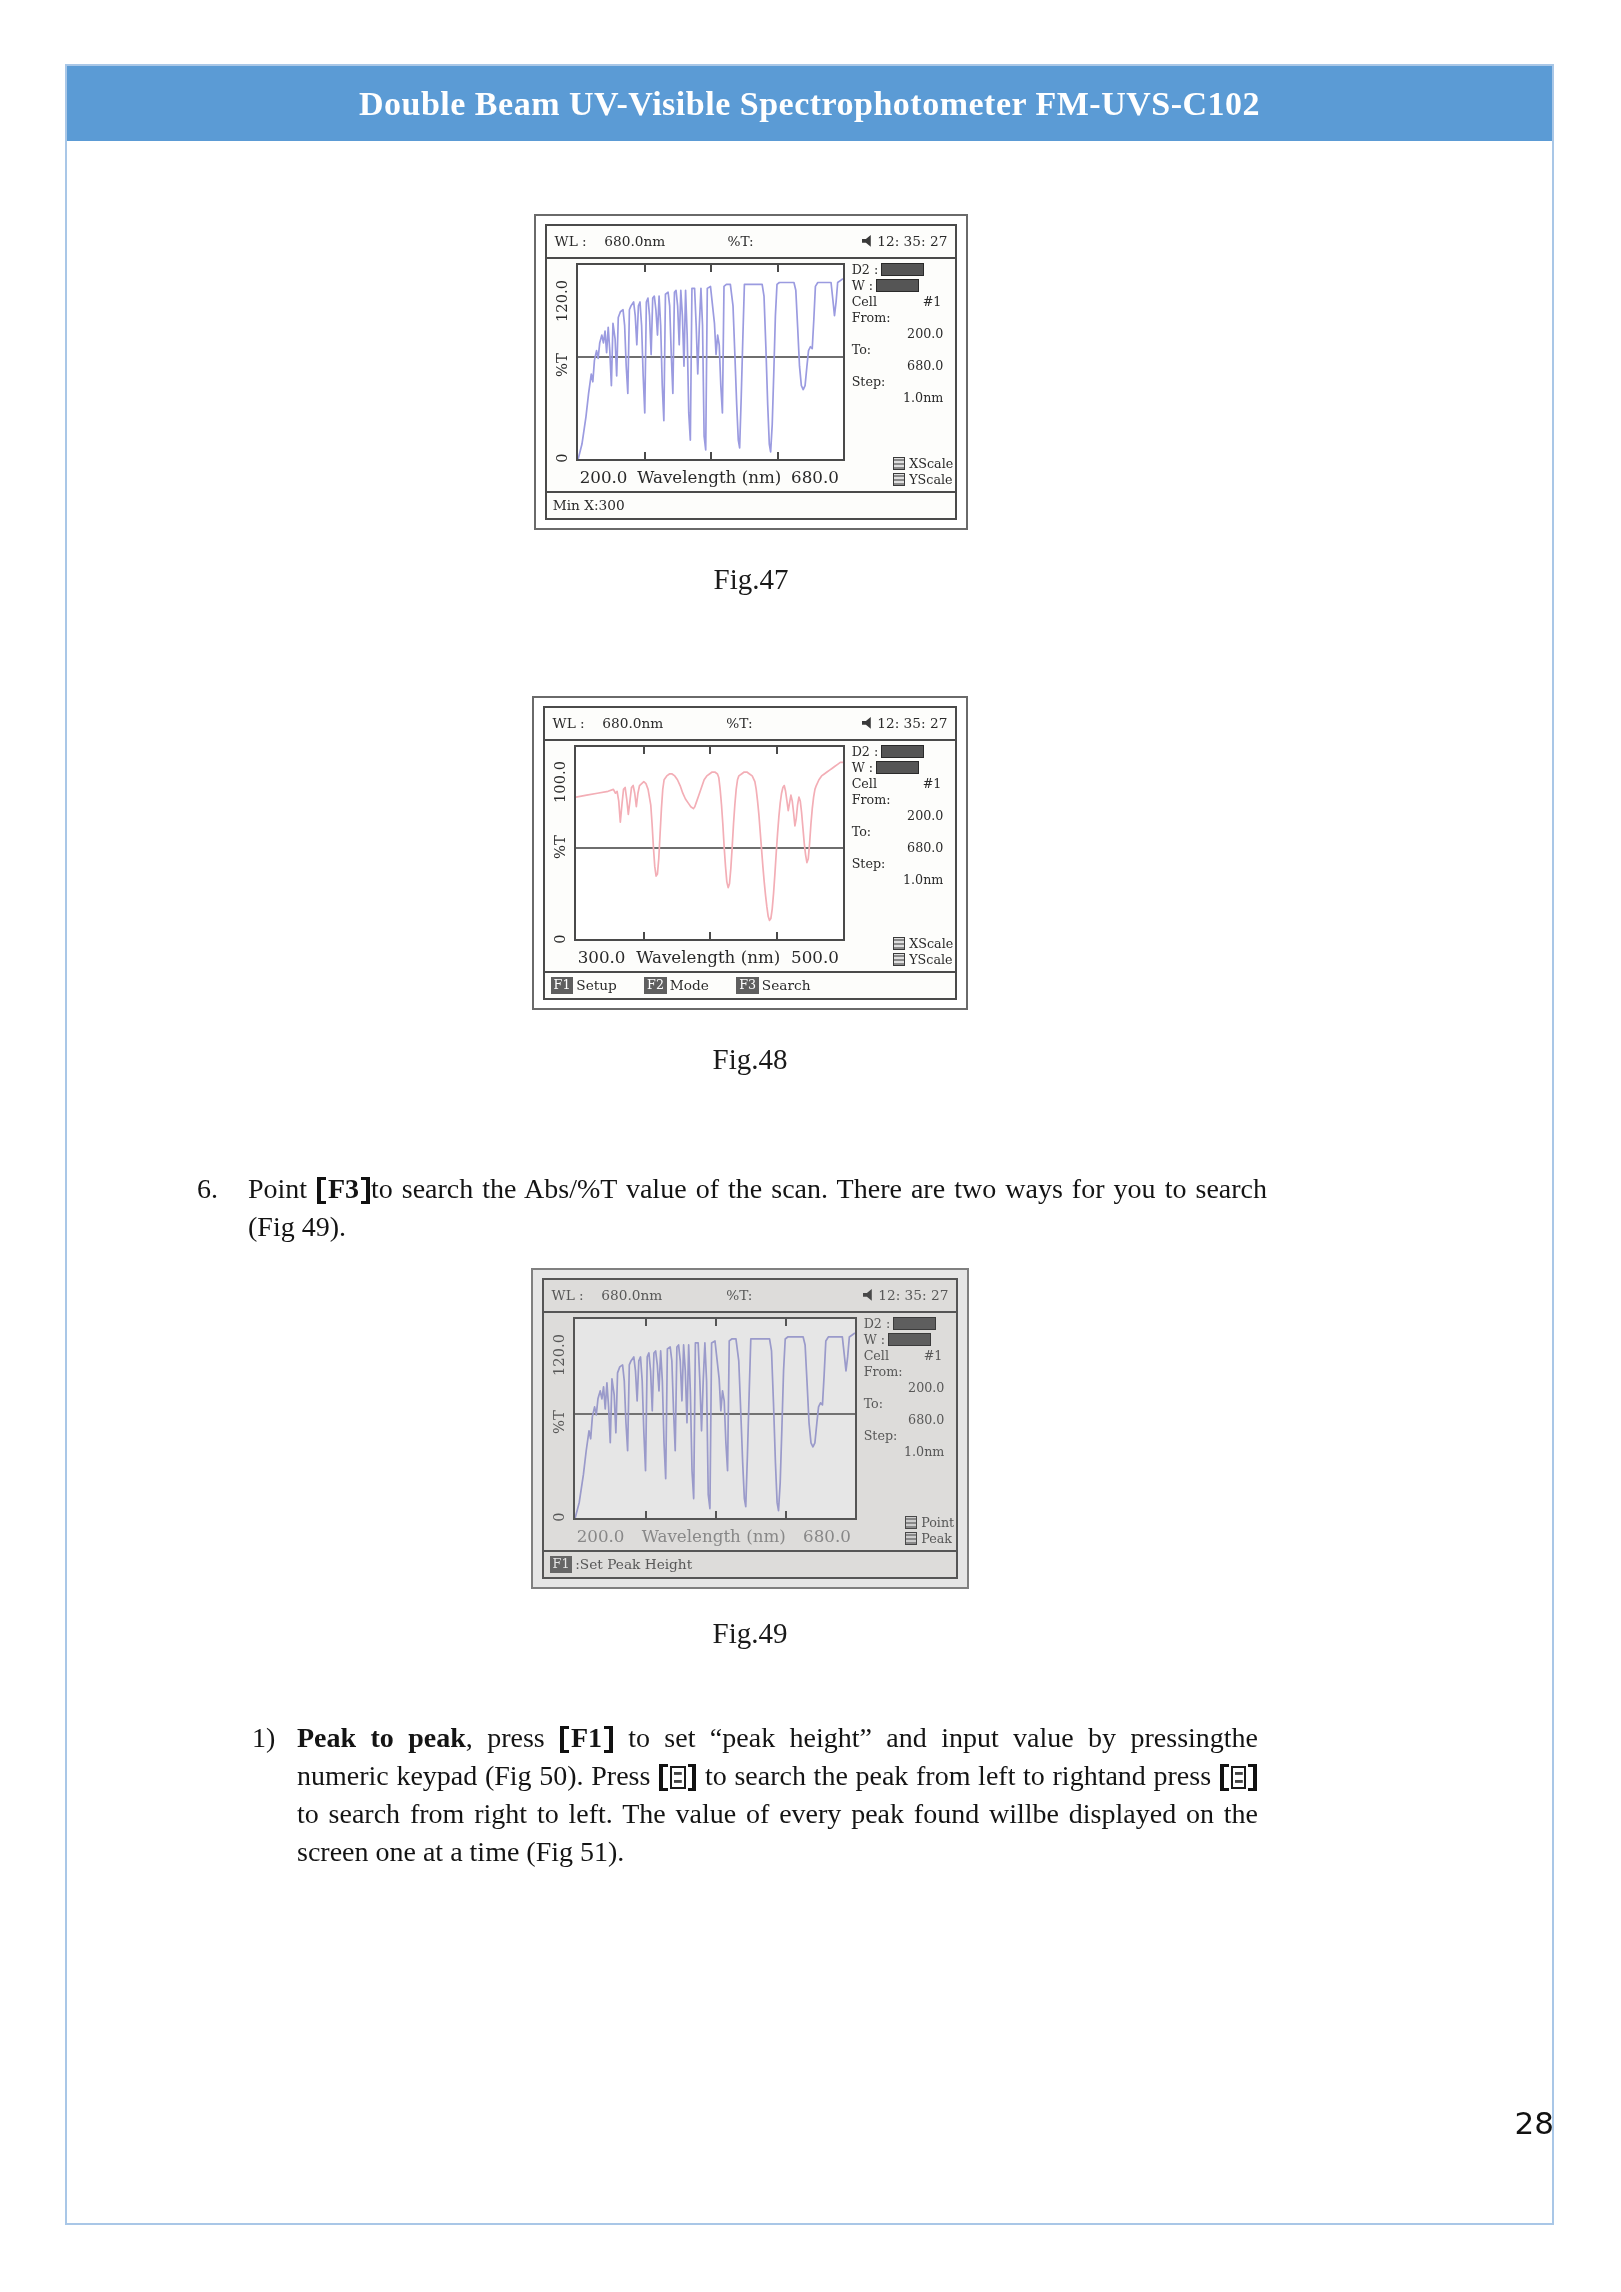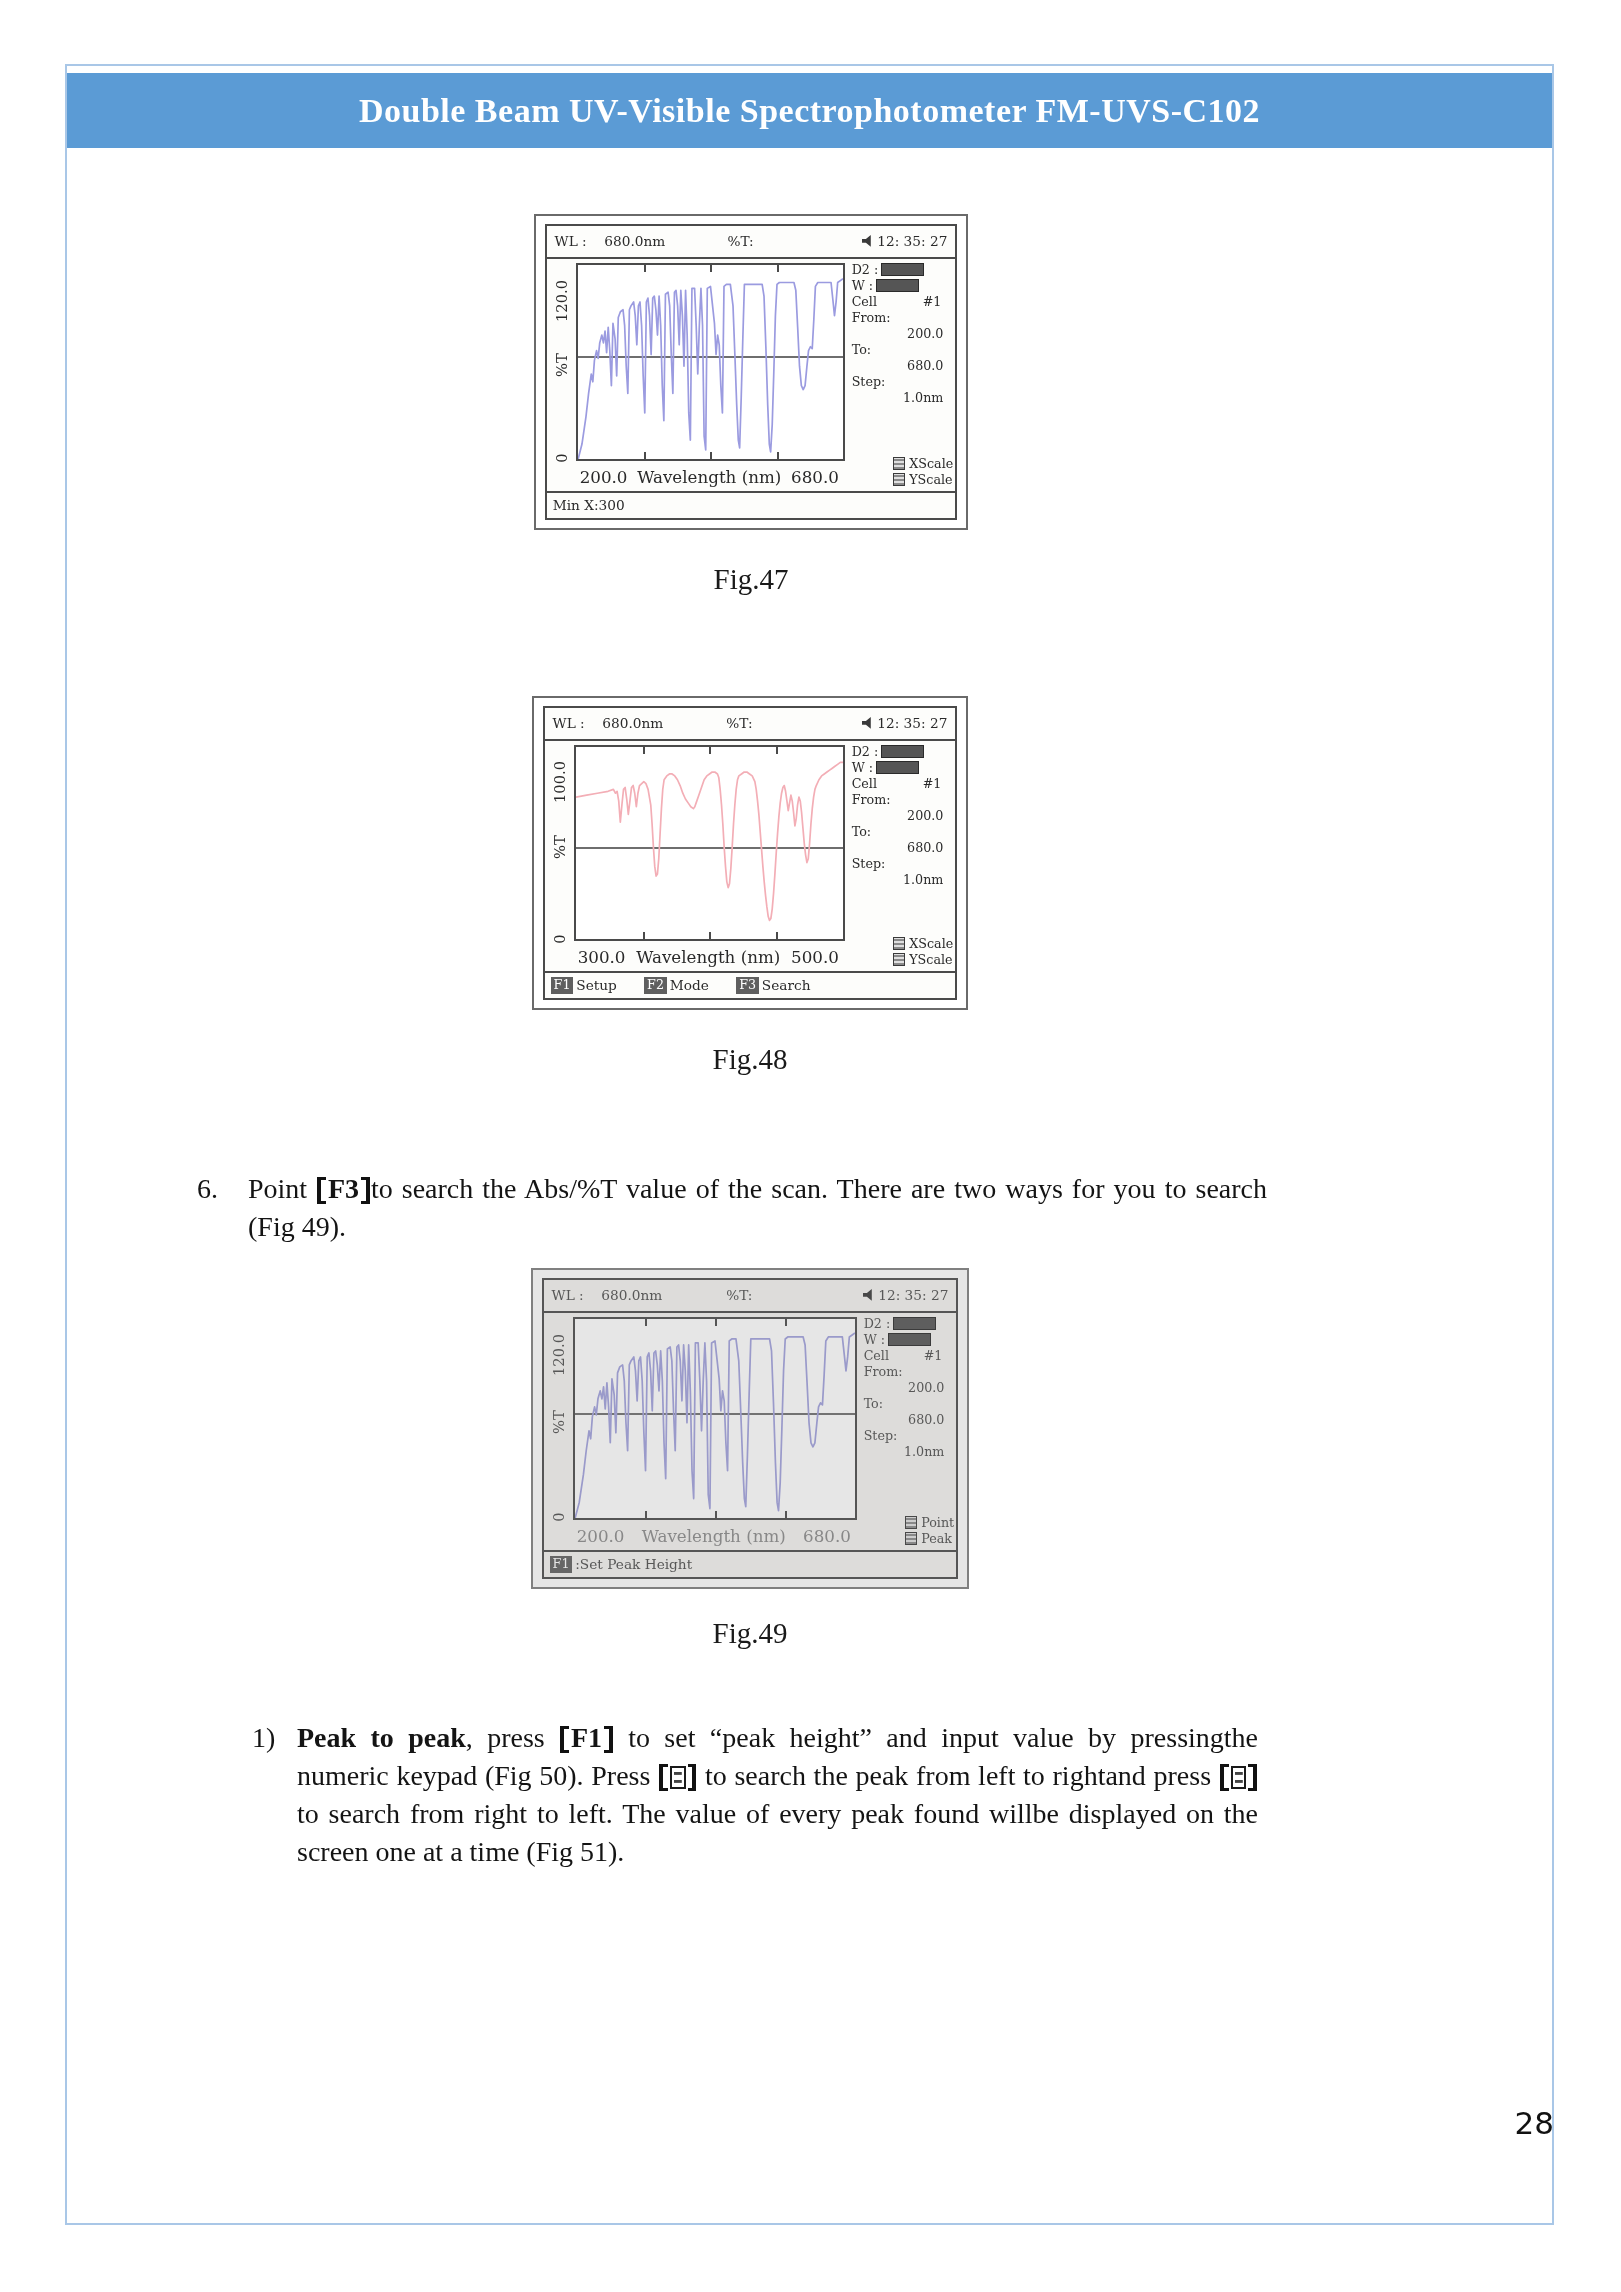--- a/index.html
+++ b/index.html
@@ -1,21 +1,21 @@
 <!DOCTYPE html>
 <html><head>
 <meta charset="utf-8">
 <style>
   html,body{margin:0;padding:0;background:#fff;}
   #page{position:relative;width:1621px;height:2293px;background:#ffffff;overflow:hidden;
         font-family:"Liberation Serif",serif;}
   
   .frame{position:absolute;left:65px;top:64px;width:1489px;height:2161px;
          border:2px solid #a9c7e7;box-sizing:border-box;}
-  .banner{position:absolute;left:0;top:7px;width:100%;height:75px;background:#5b9bd5;
+  .banner{position:absolute;left:0;top:0;width:100%;height:75px;background:#5b9bd5;
           display:flex;align-items:center;justify-content:center;}
   .banner-title{font-weight:bold;font-size:34px;color:#ffffff;letter-spacing:0.5px;
                 font-family:"Liberation Serif",serif;}
 
   
   .fig{position:absolute;box-sizing:border-box;}
   #fig47{left:534px;top:214px;width:434px;height:316px;}
   #fig48{left:532px;top:696px;width:436px;height:314px;}
   #fig49{left:531px;top:1268px;width:438px;height:321px;}
   .screen-outer{border:2px solid #6a6a6a;background:#fff;padding:7.8px 8.8px;

